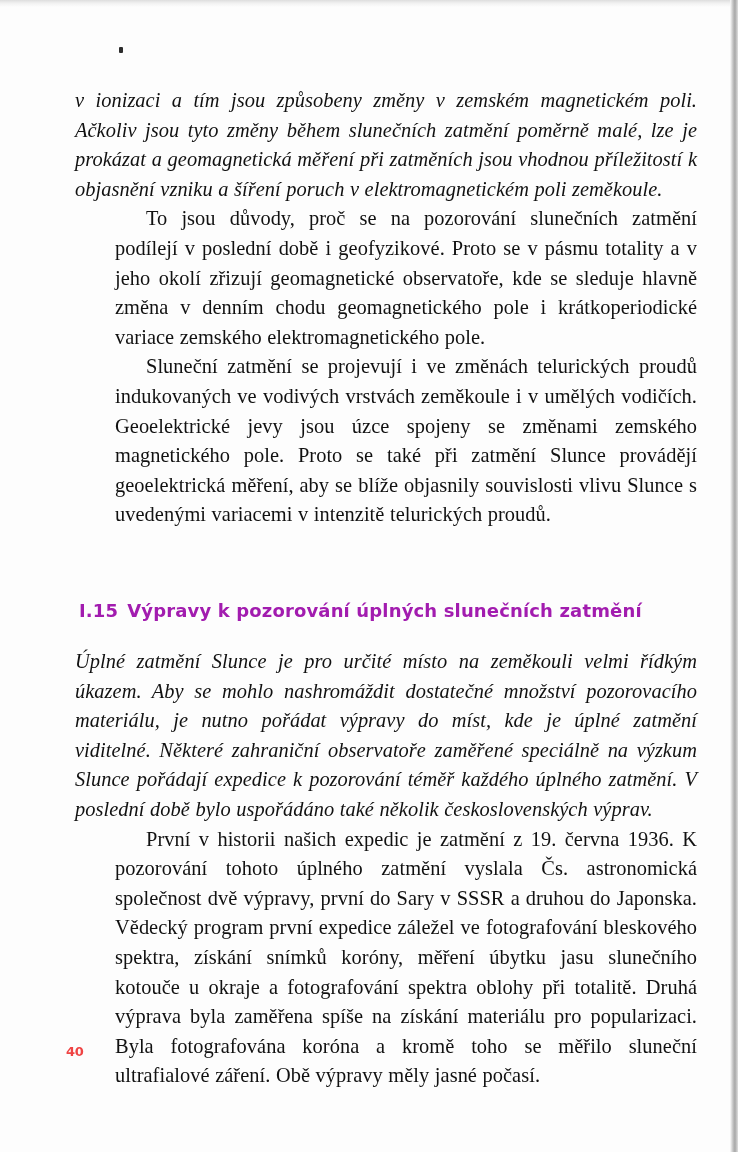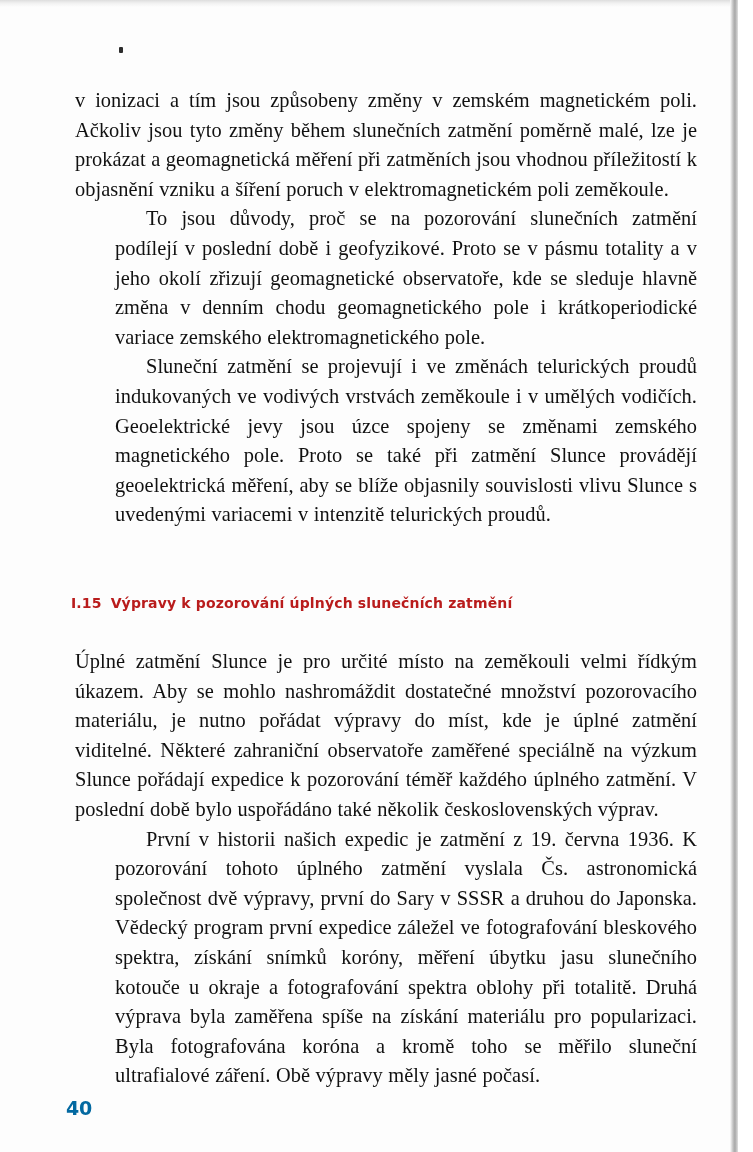--- a/index.html
+++ b/index.html
@@ -56,52 +56,52 @@
     margin: 0;
     font-size: 20.4px;
     line-height: 29.6px;
     text-align: justify;
     text-justify: inter-word;
     letter-spacing: .05px;
     word-spacing: .4px;
     hyphens: manual;
   }
   p.body-par.indent { text-indent: 31px; margin-left: 40px; }
-  p.body-par.first-line-flush { text-indent: 0; }
+  p.body-par.first-line-flush { text-indent: 0; font-style: italic; }
 
   .section-heading {
-    margin: 0;
+    margin: 8px;
     font-family: "DejaVu Sans", "Liberation Sans", sans-serif;
     font-weight: bold;
-    font-size: 14px;
+    font-size: 18px;
     line-height: 24px;
     letter-spacing: .15px;
-    color: #b91c1c;
+    color: #a21caf;
     white-space: nowrap;
   }
   .heading-block {
     position: absolute;
     left: 71px;
     top: 591px;
     width: 640px;
   }
   .heading-num { margin-right: 9px; }
 
   .block-a { position: absolute; left: 75px; top: 86px; width: 622px; }
   .block-b { position: absolute; left: 75px; top: 647px; width: 622px; }
 
   .page-number {
     position: absolute;
     left: 66px;
-    top: 1097px;
+    top: 1044px;
     font-family: "DejaVu Sans", "Liberation Sans", sans-serif;
     font-weight: bold;
-    font-size: 19px;
+    font-size: 13px;
     letter-spacing: -.3px;
-    color: #0369a1;
+    color: #ef4444;
   }
 </style>
 </head>
 <body>
 
 <div class="page">
 
   <div class="scan-top-edge"></div>
   <div class="scan-right-edge"></div>
   <div class="scan-right-gutter"></div>

